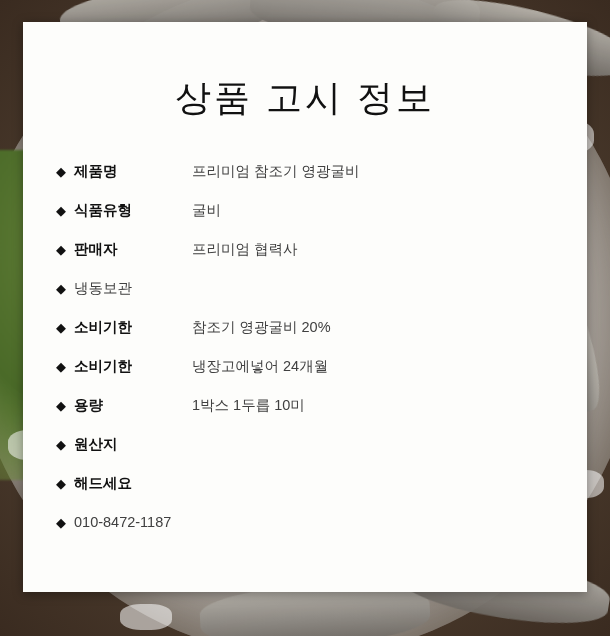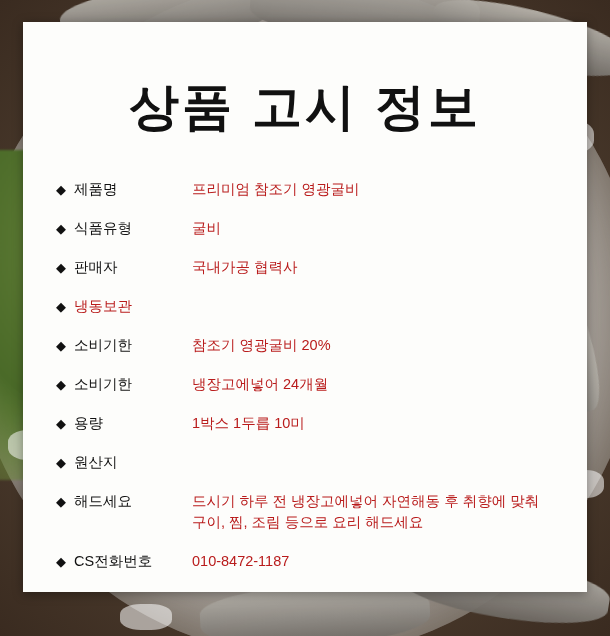--- a/index.html
+++ b/index.html
@@ -75,22 +75,22 @@
     top: 22px;
     width: 564px;
     height: 570px;
     background: #fdfdfb;
     box-shadow: 0 2px 10px rgba(0,0,0,0.35);
   }
   .title {
     margin: 0;
     padding-top: 52px;
     text-align: center;
-    font-size: 50px;
-    font-weight: bold;
+    font-size: 36px;
+    font-weight: normal;
     letter-spacing: 3px;
     color: #111111;
     font-family: "Liberation Sans", sans-serif;
   }
   .rows {
     margin-top: 38px;
     padding: 0 38px 0 33px;
   }
   .row {
     display: flex;
@@ -102,28 +102,28 @@
     width: 18px;
     font-size: 13px;
     line-height: 20px;
     color: #111;
     text-align: left;
     padding-top: 1px;
   }
   .label {
     flex: 0 0 118px;
     font-size: 14.5px;
-    font-weight: normal;
+    font-weight: bold;
     color: #111;
     line-height: 20px;
   }
   .value {
     flex: 1 1 auto;
     font-size: 14.5px;
-    color: #b91c1c;
+    color: #404040;
     line-height: 21px;
     white-space: pre-line;
   }
 </style>
 </head>
 <body>
 
 <div class="page">
   <div class="bg">
     <div class="bg-plate"></div>
@@ -152,21 +152,21 @@
 
       <div class="row">
         <span class="bullet">◆</span>
         <span class="label">식품유형</span>
         <span class="value">굴비</span>
       </div>
 
       <div class="row">
         <span class="bullet">◆</span>
         <span class="label">판매자</span>
-        <span class="value">국내가공 협력사</span>
+        <span class="value">프리미엄 협력사</span>
       </div>
 
       <div class="row">
         <span class="bullet">◆</span>
         <span class="value">냉동보관</span>
       </div>
 
       <div class="row">
         <span class="bullet">◆</span>
         <span class="label">소비기한</span>
@@ -186,25 +186,22 @@
       </div>
 
       <div class="row">
         <span class="bullet">◆</span>
         <span class="label">원산지</span>
       </div>
 
       <div class="row">
         <span class="bullet">◆</span>
         <span class="label">해드세요</span>
-        <span class="value">드시기 하루 전 냉장고에넣어 자연해동 후 취향에 맞춰
-구이, 찜, 조림 등으로 요리 해드세요</span>
-      </div>
-
-      <div class="row">
-        <span class="bullet">◆</span>
-        <span class="label">CS전화번호</span>
+      </div>
+
+      <div class="row">
+        <span class="bullet">◆</span>
         <span class="value">010-8472-1187</span>
       </div>
 
     </div>
   </div>
 </div>
 
 </body></html>

